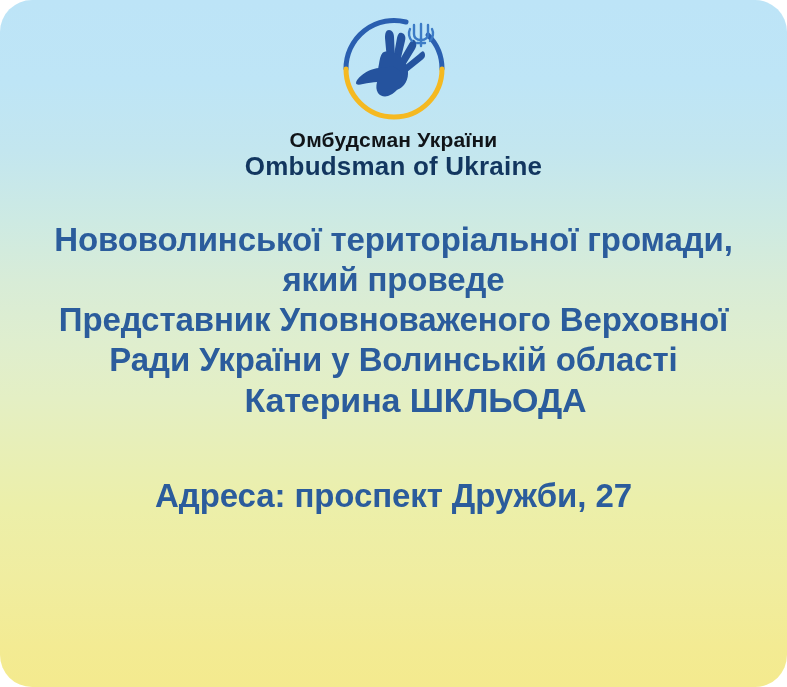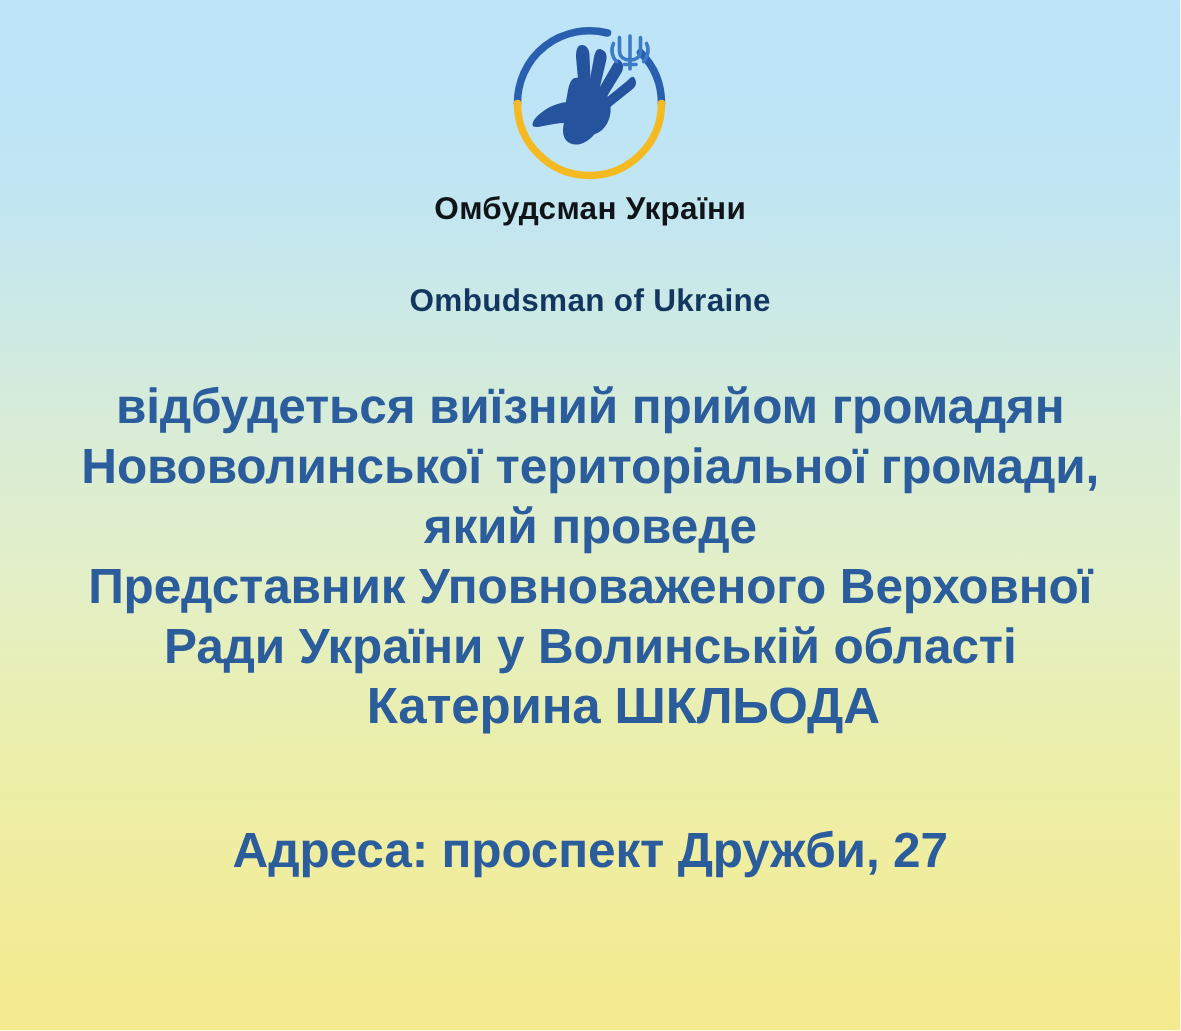--- a/index.html
+++ b/index.html
@@ -30,20 +30,21 @@
         #e4efc4 58%,
         #e8efb6 66%,
         #ecefa9 74%,
         #f0eda0 84%,
         #f3eb93 94%,
         #f4ea8e 100%);
     display: flex;
     flex-direction: column;
     align-items: center;
     overflow: hidden;
+    border-radius: 32px;
   }
 
   
   #logo-block {
     margin-top: 12px;
     display: flex;
     flex-direction: column;
     align-items: center;
   }
 
@@ -63,26 +64,25 @@
     display: block;
     font-size: 21px;
     font-weight: 700;
     color: #101418;
     letter-spacing: 0.2px;
     white-space: nowrap;
   }
 
   .wordmark-en {
     display: block;
-    font-size: 21px;
+    font-size: 26px;
     font-weight: 700;
     color: #12365f;
     letter-spacing: 0.2px;
     white-space: nowrap;
-    margin-top: 37px;
   }
 
   
   #announcement {
     margin-top: 38px;
     width: 787px;
     text-align: center;
     color: #2b5c9c;
     font-size: 33px;
     font-weight: 700;
@@ -159,21 +159,20 @@
       </g>
     </svg>
 
     <div id="logo-wordmark">
       <span class="wordmark-ua">Омбудсман України</span>
       <span class="wordmark-en">Ombudsman of Ukraine</span>
     </div>
   </div>
 
   <div id="announcement">
-    <span class="line">відбудеться виїзний прийом громадян</span>
     <span class="line">Нововолинської територіальної громади,</span>
     <span class="line">який проведе</span>
     <span class="line">Представник Уповноваженого Верховної</span>
     <span class="line">Ради України у Волинській області</span>
     <span class="line name">Катерина ШКЛЬОДА</span>
   </div>
 
   <div id="address-block">
     <span class="line">Адреса: проспект Дружби, 27</span>
   </div>

